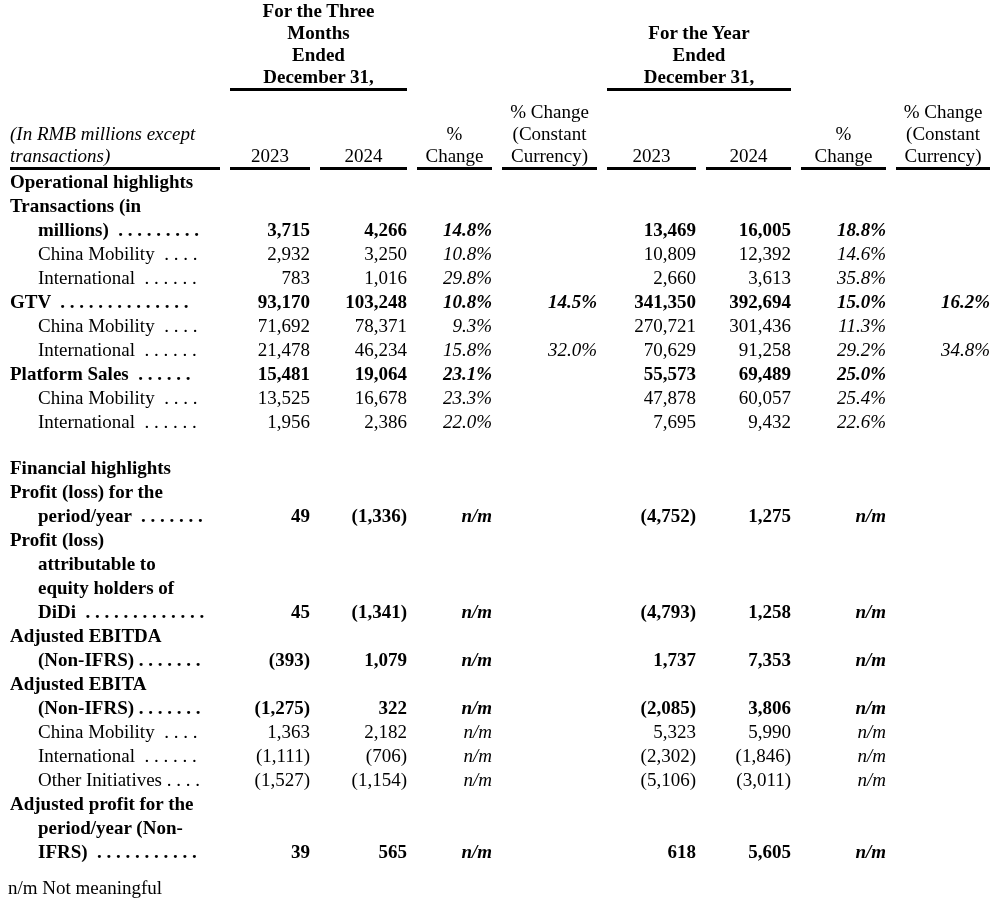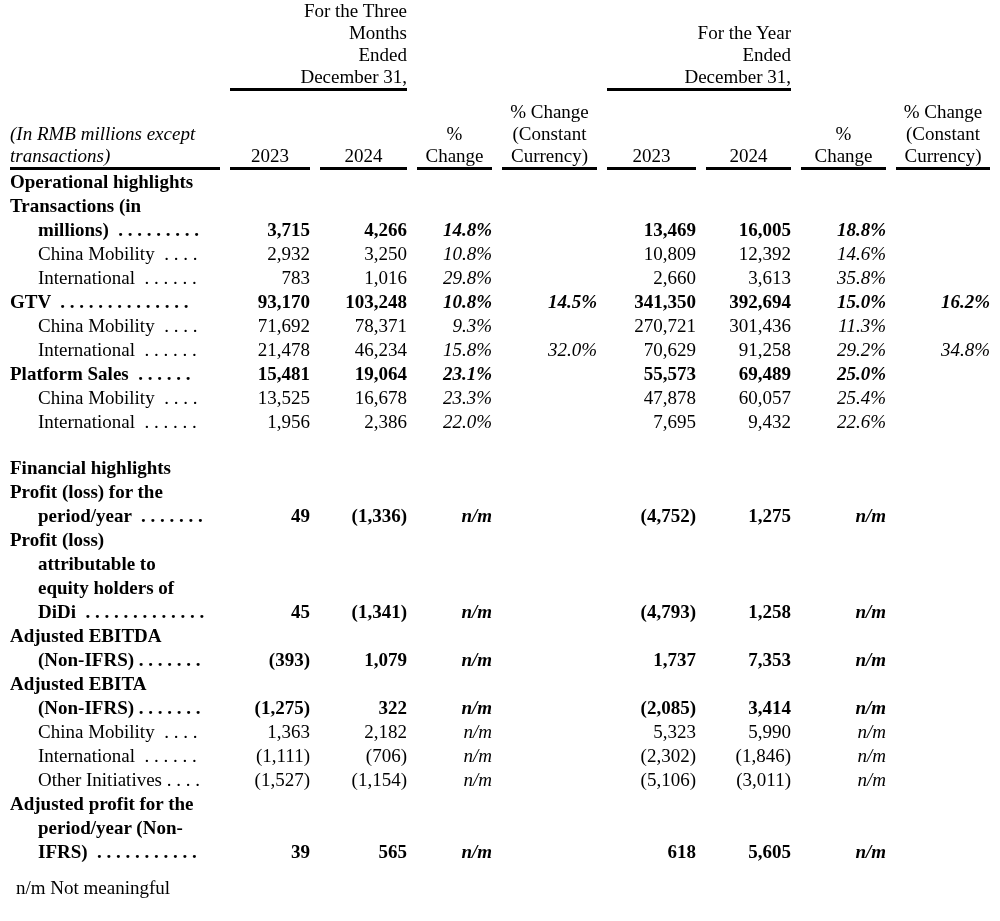--- a/index.html
+++ b/index.html
@@ -18,22 +18,22 @@
     border-collapse: separate;
     border-spacing: 10px 0;
     width: 1000px;
     table-layout: fixed;
     font-size: 19px;
   }
   td { padding: 0; vertical-align: bottom; }
   thead { line-height: 22px; }
   tbody { line-height: 24px; }
   thead td.grp {
-    text-align: right;
-    font-weight: normal;
+    text-align: center;
+    font-weight: bold;
     border-bottom: 3px solid #000;
   }
   thead td.colh {
     text-align: center;
     font-weight: normal;
     border-bottom: 3px solid #000;
     padding-top: 10px;
   }
   thead td.note {
     font-style: italic;
@@ -44,21 +44,21 @@
   tbody td.lbl { white-space: pre; font-family: Liberation Serif, serif; }
   tbody td.lbl div.cont { padding-left: 28px; }
   tbody td.lbl.ind div { padding-left: 28px; }
   tbody td.b { font-weight: bold; }
   tbody td.v { text-align: right; }
   tbody td.v.pct { font-style: italic; }
   tbody tr.spacer td { height: 22px; }
   .footnote {
     font-size: 19px;
     line-height: 24px;
-    margin: 12px 0 0 16px;
+    margin: 12px 0 0 8px;
   }
 </style>
 </head>
 <body>
 
 <div class="page">
   <table class="fin">
     <colgroup>
       <col style="width:210px">
       <col style="width:80px">
@@ -284,21 +284,21 @@
           <td class="v pct b">n/m</td>
           <td class="v pct b"></td>
         </tr>
         <tr>
           <td class="lbl b"><div>Adjusted EBITA</div><div class="cont">(Non-IFRS) . . . . . . .</div></td>
           <td class="v b">(1,275)</td>
           <td class="v b">322</td>
           <td class="v pct b">n/m</td>
           <td class="v pct b"></td>
           <td class="v b">(2,085)</td>
-          <td class="v b">3,414</td>
+          <td class="v b">3,806</td>
           <td class="v pct b">n/m</td>
           <td class="v pct b"></td>
         </tr>
         <tr>
           <td class="lbl ind"><div>China Mobility  . . . .</div></td>
           <td class="v">1,363</td>
           <td class="v">2,182</td>
           <td class="v pct">n/m</td>
           <td class="v pct"></td>
           <td class="v">5,323</td>

